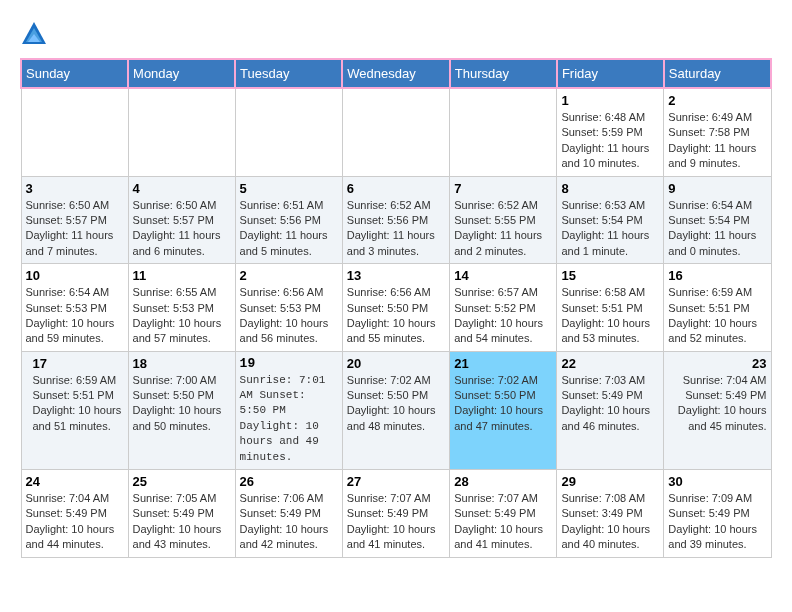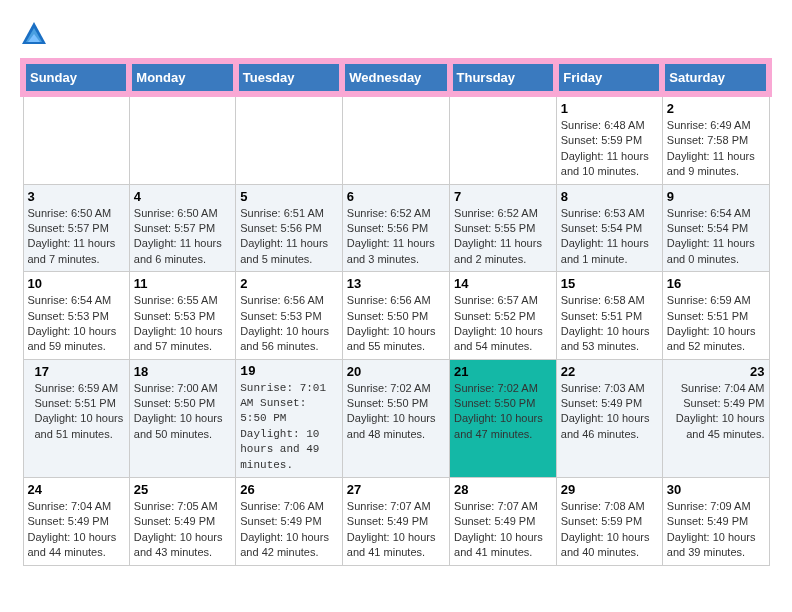--- a/index.html
+++ b/index.html
@@ -48,22 +48,22 @@
       width: 100%;
       border-collapse: collapse;
       font-size: 11px;
     }
     .calendar th {
       background: #3a7abf;
       color: #fff;
       padding: 6px 4px;
       text-align: left;
       font-size: 13px;
-      font-weight: bold;
-      border: 6px solid #f9a8d4;
+      font-weight: normal;
+      border: 2px solid #f9a8d4;
     }
     .calendar td {
       border: 1px solid #ccc;
       vertical-align: top;
       padding: 4px;
       width: 108px;
       min-height: 80px;
       background: #fff;
     }
     .calendar tr:nth-child(even) td {
@@ -242,21 +242,21 @@
           <div class="day-info">Sunrise: 7:01 AM
 Sunset: 5:50 PM
 Daylight: 10 hours and 49 minutes.</div>
         </td>
         <td style="background: rgb(240, 244, 248); margin-left: 47px;">
           <div class="day-number">20</div>
           <div class="day-info">Sunrise: 7:02 AM
 Sunset: 5:50 PM
 Daylight: 10 hours and 48 minutes.</div>
         </td>
-        <td style="background: #14b8a6;">
+        <td style="background: #7dd3fc;">
           <div class="day-number">21</div>
           <div class="day-info">Sunrise: 7:02 AM
 Sunset: 5:50 PM
 Daylight: 10 hours and 47 minutes.</div>
         </td>
         <td style="background: rgb(240, 244, 248);">
           <div class="day-number">22</div>
           <div class="day-info">Sunrise: 7:03 AM
 Sunset: 5:49 PM
 Daylight: 10 hours and 46 minutes.</div>
@@ -295,21 +295,21 @@
         </td>
         <td>
           <div class="day-number">28</div>
           <div class="day-info">Sunrise: 7:07 AM
 Sunset: 5:49 PM
 Daylight: 10 hours and 41 minutes.</div>
         </td>
         <td>
           <div class="day-number">29</div>
           <div class="day-info">Sunrise: 7:08 AM
-Sunset: 5:59 PM
+Sunset: 3:49 PM
 Daylight: 10 hours and 40 minutes.</div>
         </td>
         <td>
           <div class="day-number">30</div>
           <div class="day-info">Sunrise: 7:09 AM
 Sunset: 5:49 PM
 Daylight: 10 hours and 39 minutes.</div>
         </td>
       </tr>
     </tbody>

